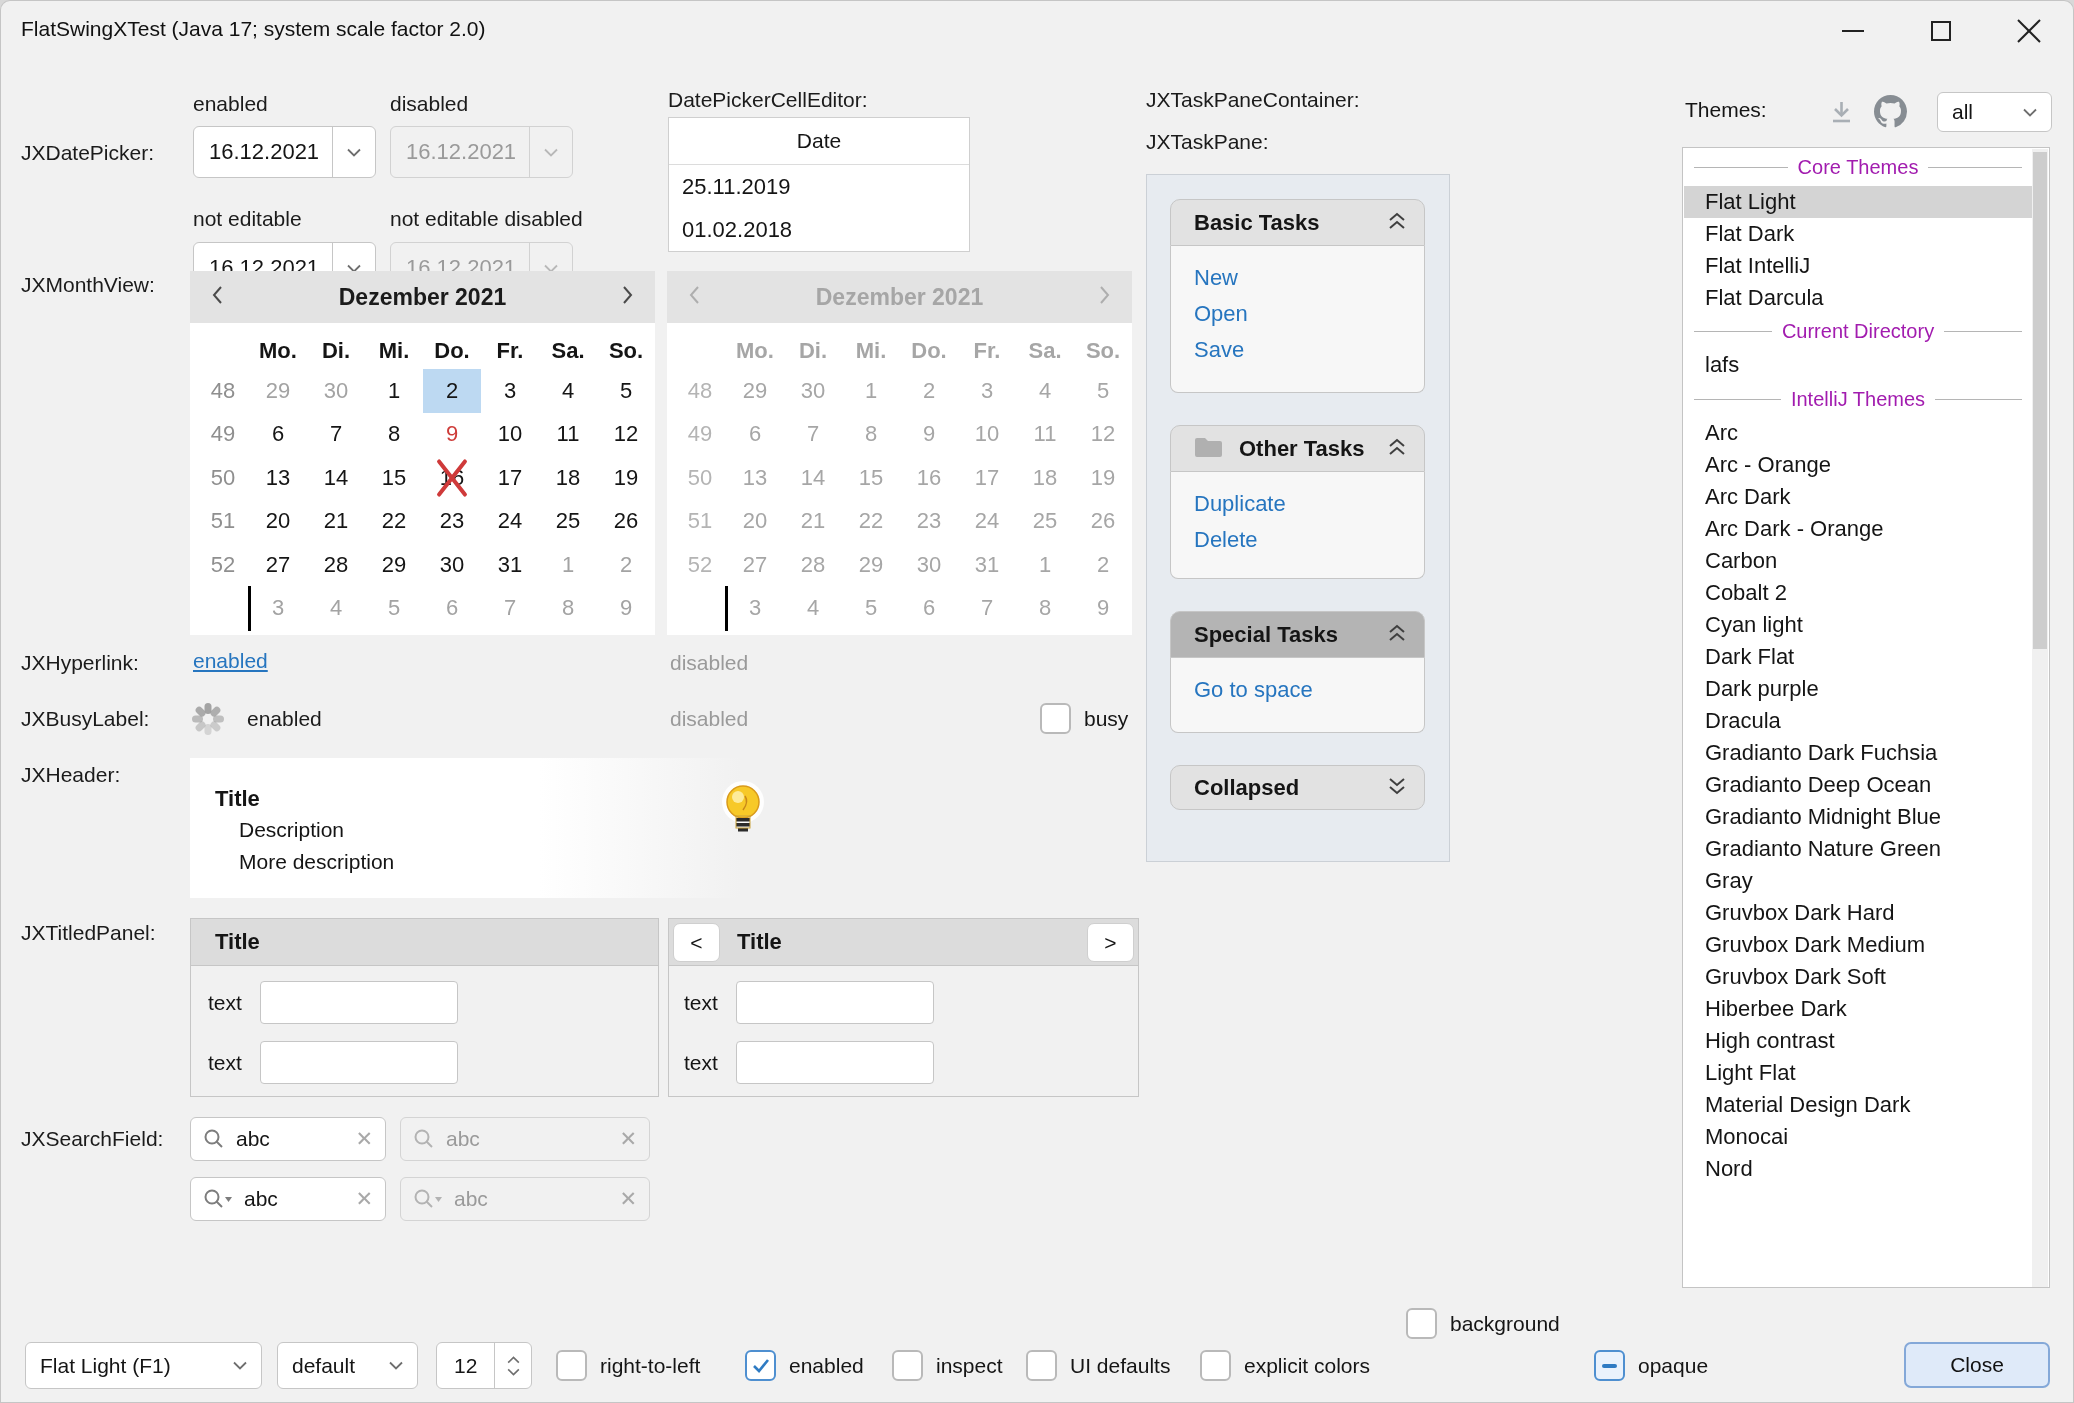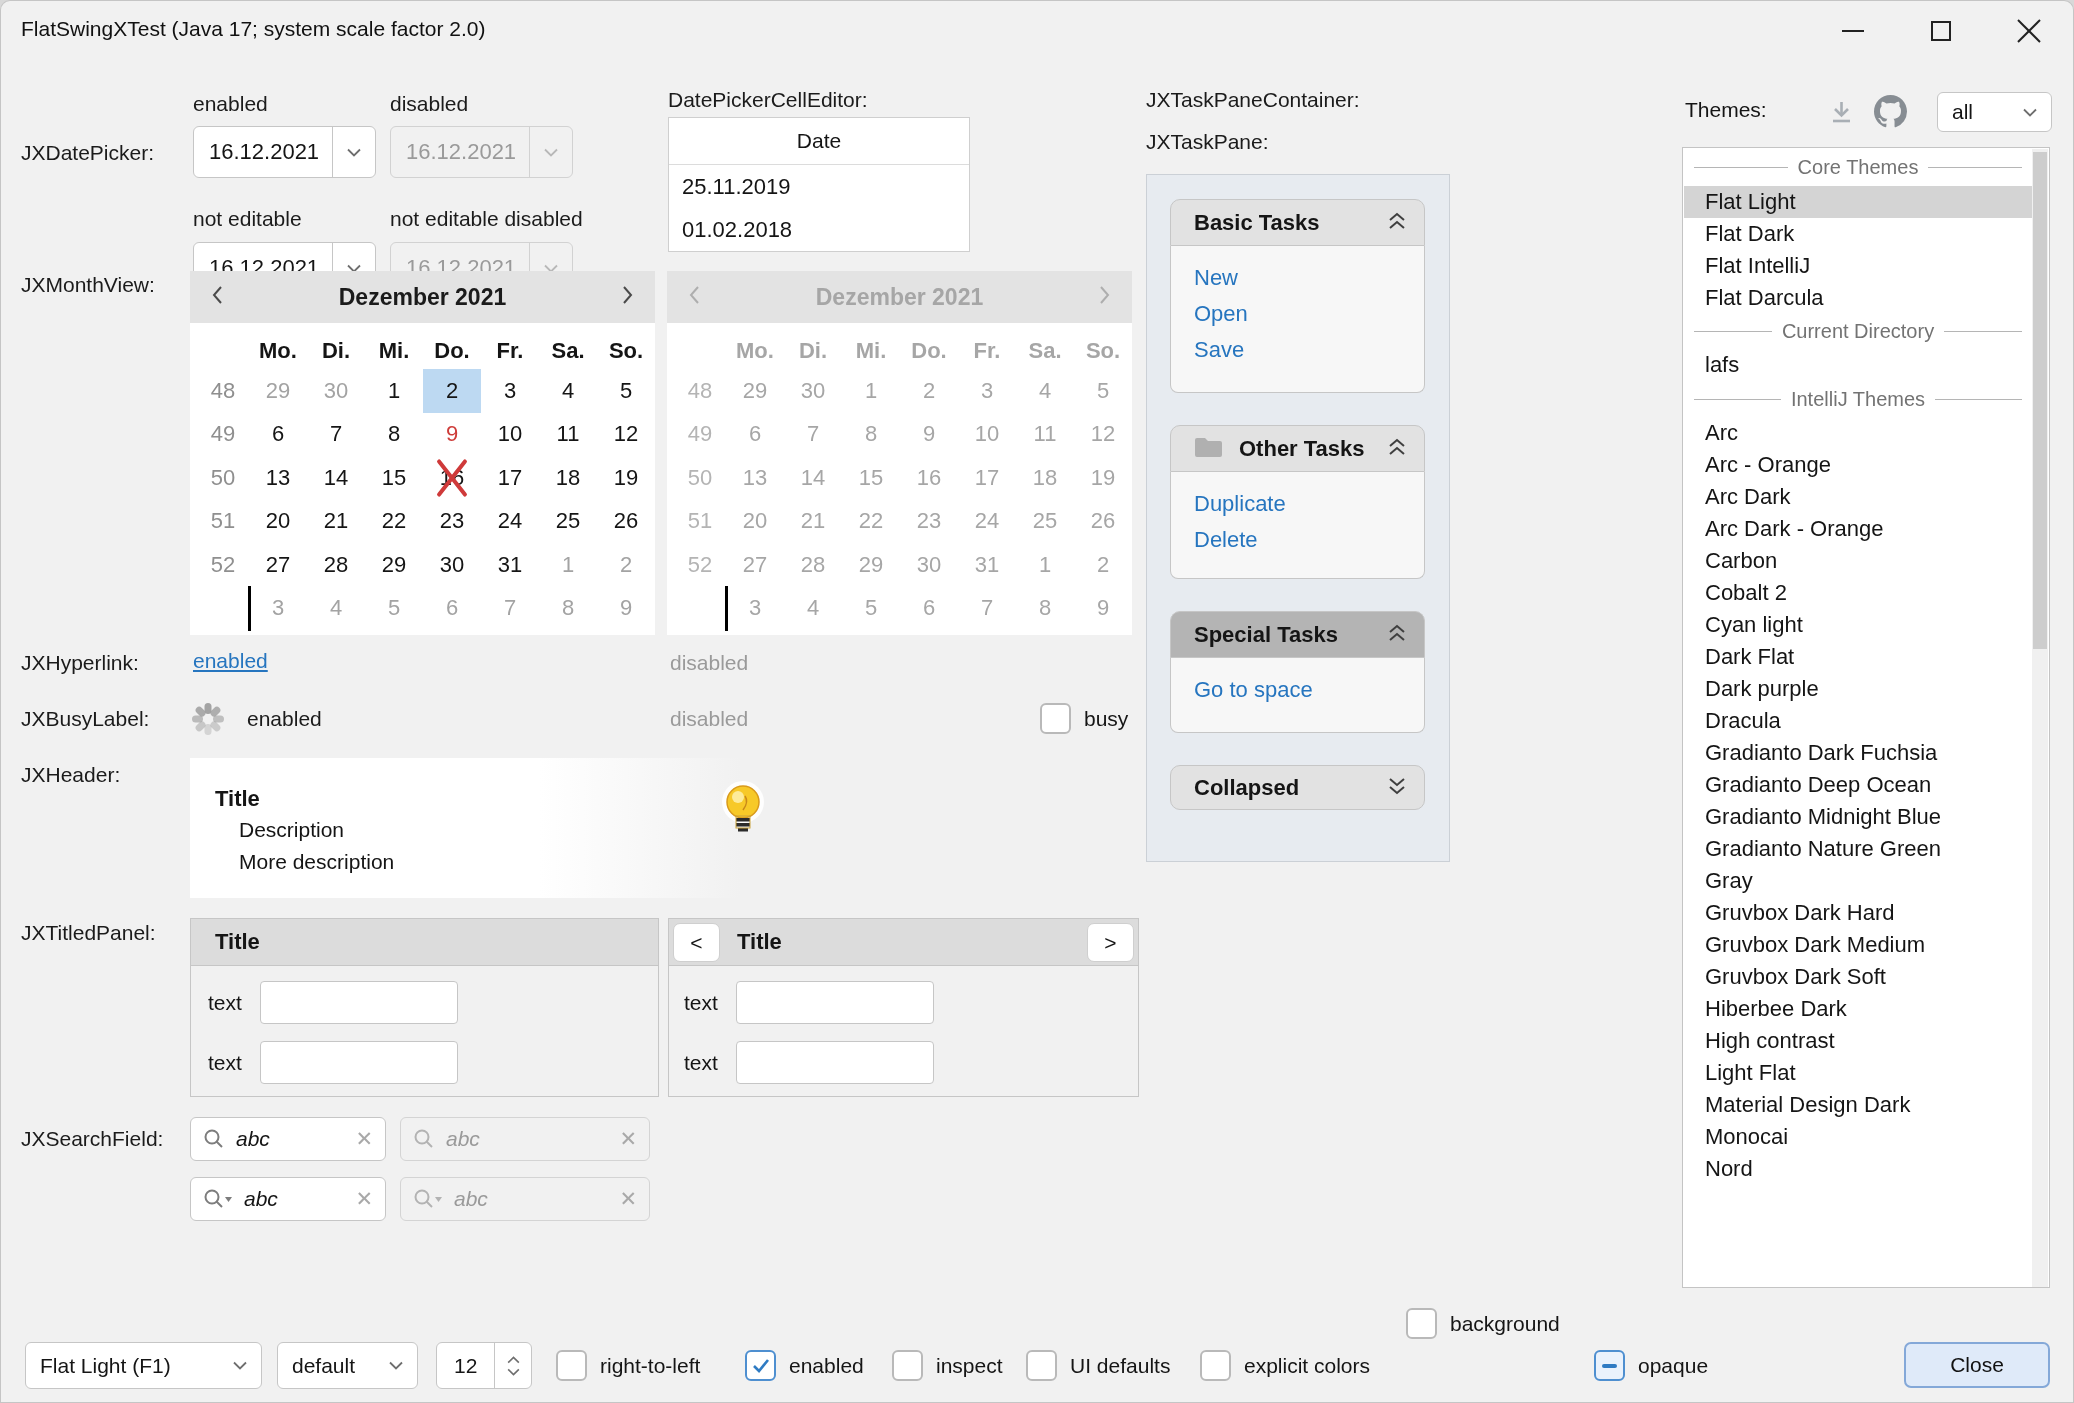--- a/index.html
+++ b/index.html
@@ -93,21 +93,21 @@
   .tpanel.withbtns .tph b { margin-left:64px; }
   .tpbtn { position:absolute; top:4px; width:47px; height:39px; background:#fff; border:1px solid #cfcfcf;
            border-radius:7px; display:flex; align-items:center; justify-content:center; font-size:21px; }
   .tpbtn.prev { left:4px; } .tpbtn.next { right:4px; }
   .tprow { position:absolute; display:flex; align-items:center; gap:18px; font-size:21px; }
   .tprow input { width:198px; height:43px; border:1px solid #c6c6c6; background:#fff; border-radius:4px; }
 
   
   .sf { position:absolute; height:44px; background:#fff; border:1px solid #c6c6c6; border-radius:6px;
         display:flex; align-items:center; padding:0 12px; gap:11px; }
-  .sf .val { flex:1; font-size:21px;font-style:italic; }
+  .sf .val { flex:1; font-size:21px; }
   .sf .clear { color:#a9a9a9; font-size:21px; }
   .sf.disabled { background:#f1f1f1; border-color:#d4d4d4; }
   .sf.disabled .val { color:#9a9a9a; }
   .sf.disabled svg circle, .sf.disabled svg line { stroke:#b3b3b3; }
   .sf.disabled svg path { fill:#b3b3b3; }
 
   
   #tp-container { position:absolute; left:1146px; top:174px; width:304px; height:688px;
                   background:#e7ebf0; border:1px solid #cbd0d6; padding:24px 24px 0 23px; }
   .pane { margin-bottom:32px; }
@@ -125,21 +125,21 @@
   
   #themes-label { position:absolute; left:1685px; top:98px; font-size:21px; }
   #dl-icon { position:absolute; left:1828px; top:99px; }
   #gh-icon { position:absolute; left:1874px; top:95px; }
   #all-combo { left:1937px; top:92px; width:115px; height:40px; }
   #themes-list { position:absolute; left:1682px; top:147px; width:368px; height:1141px;
                  background:#fff; border:1px solid #c4c4c4; overflow:hidden; }
   #themes-rows { position:absolute; left:1px; top:2px; right:17px; }
   .trow { height:32px; display:flex; align-items:center; padding-left:21px; font-size:22px; }
   .trow.selected { background:#d4d4d4; }
-  .tsep { height:35.7px; display:flex; align-items:center; gap:10px; padding:0 10px; color:#737373; font-size:20px; }
+  .tsep { height:35.7px; display:flex; align-items:center; gap:10px; padding:0 10px; color:#a21caf; font-size:20px; }
   .tsep::before, .tsep::after { content:''; height:1px; background:#b5b5b5; flex:1; }
   .tsep::before { flex:0 0 auto; min-width:60px; flex-grow:1; }
   #themes-sb { position:absolute; right:1px; top:1px; width:16px; height:1139px; background:#f0f0f0; }
   #themes-thumb { position:absolute; left:1px; top:3px; width:14px; height:497px; background:#cdcdcd; }
 
   
   #combo-laf { left:25px; top:1342px; width:237px; height:47px; }
   #combo-font { left:277px; top:1342px; width:141px; height:47px; }
   #spinner { position:absolute; left:436px; top:1342px; width:96px; height:47px; background:#fff;
              border:1px solid #c6c6c6; border-radius:6px; display:flex; overflow:hidden; }

